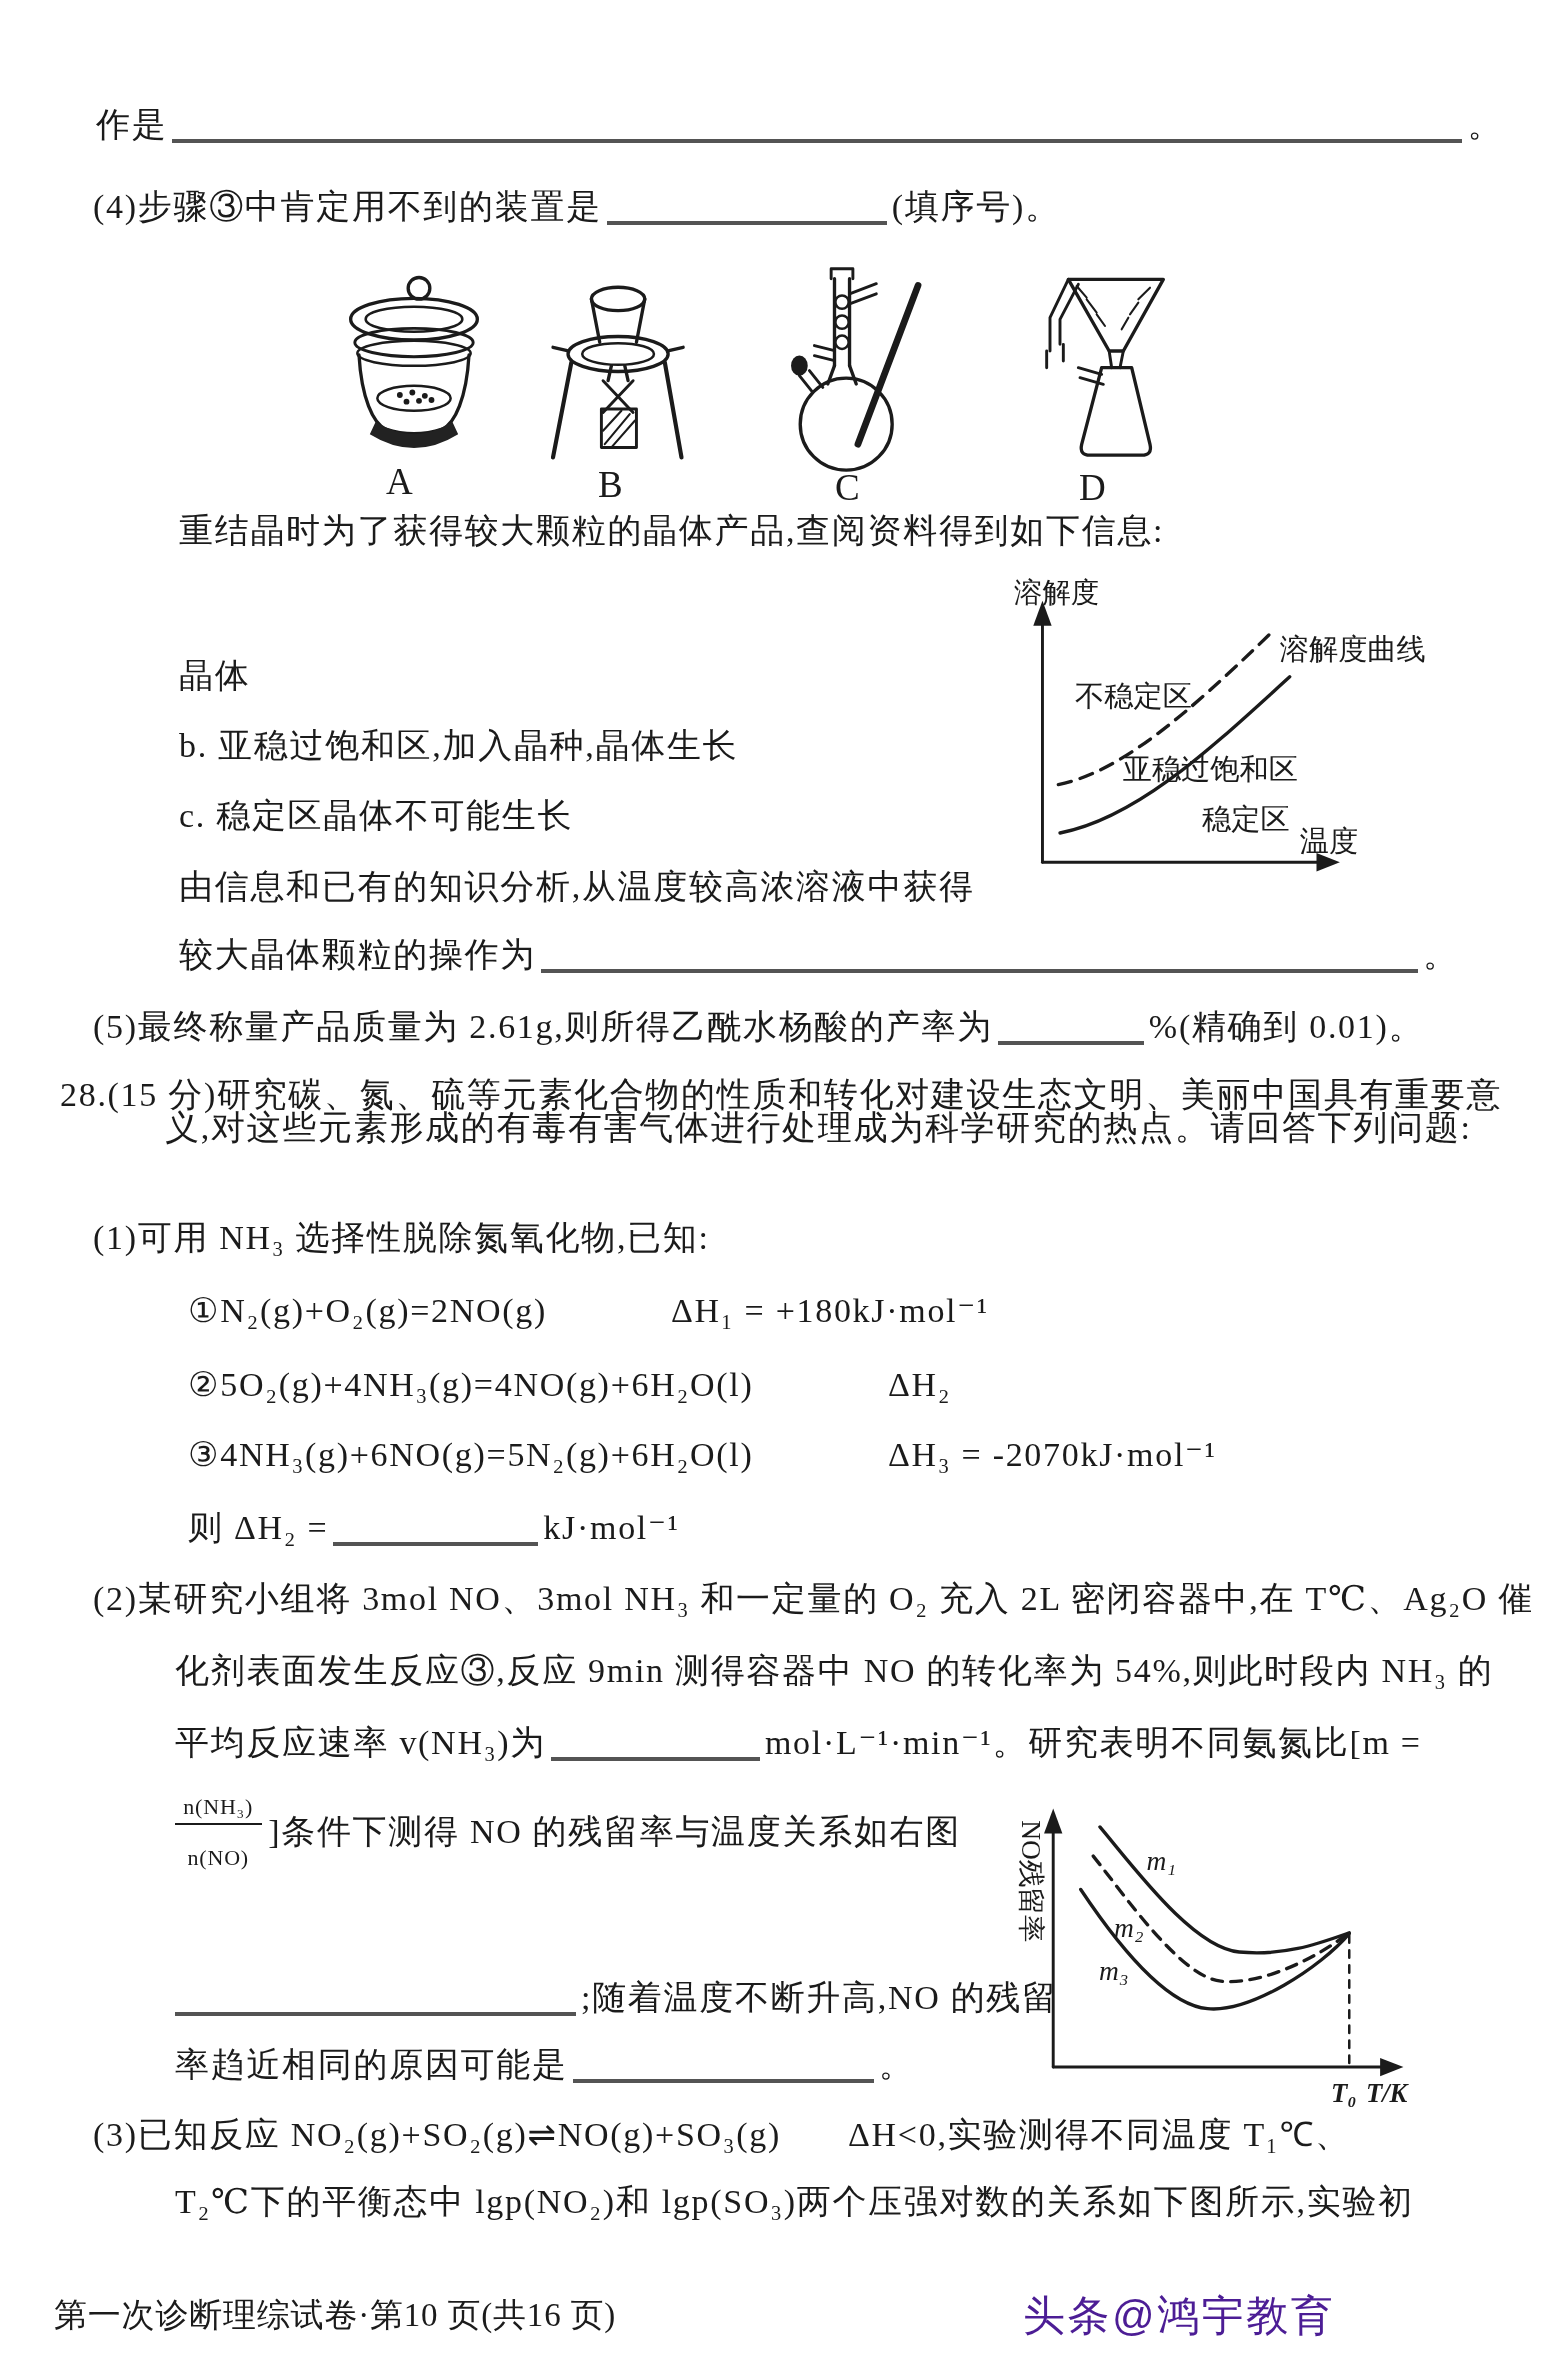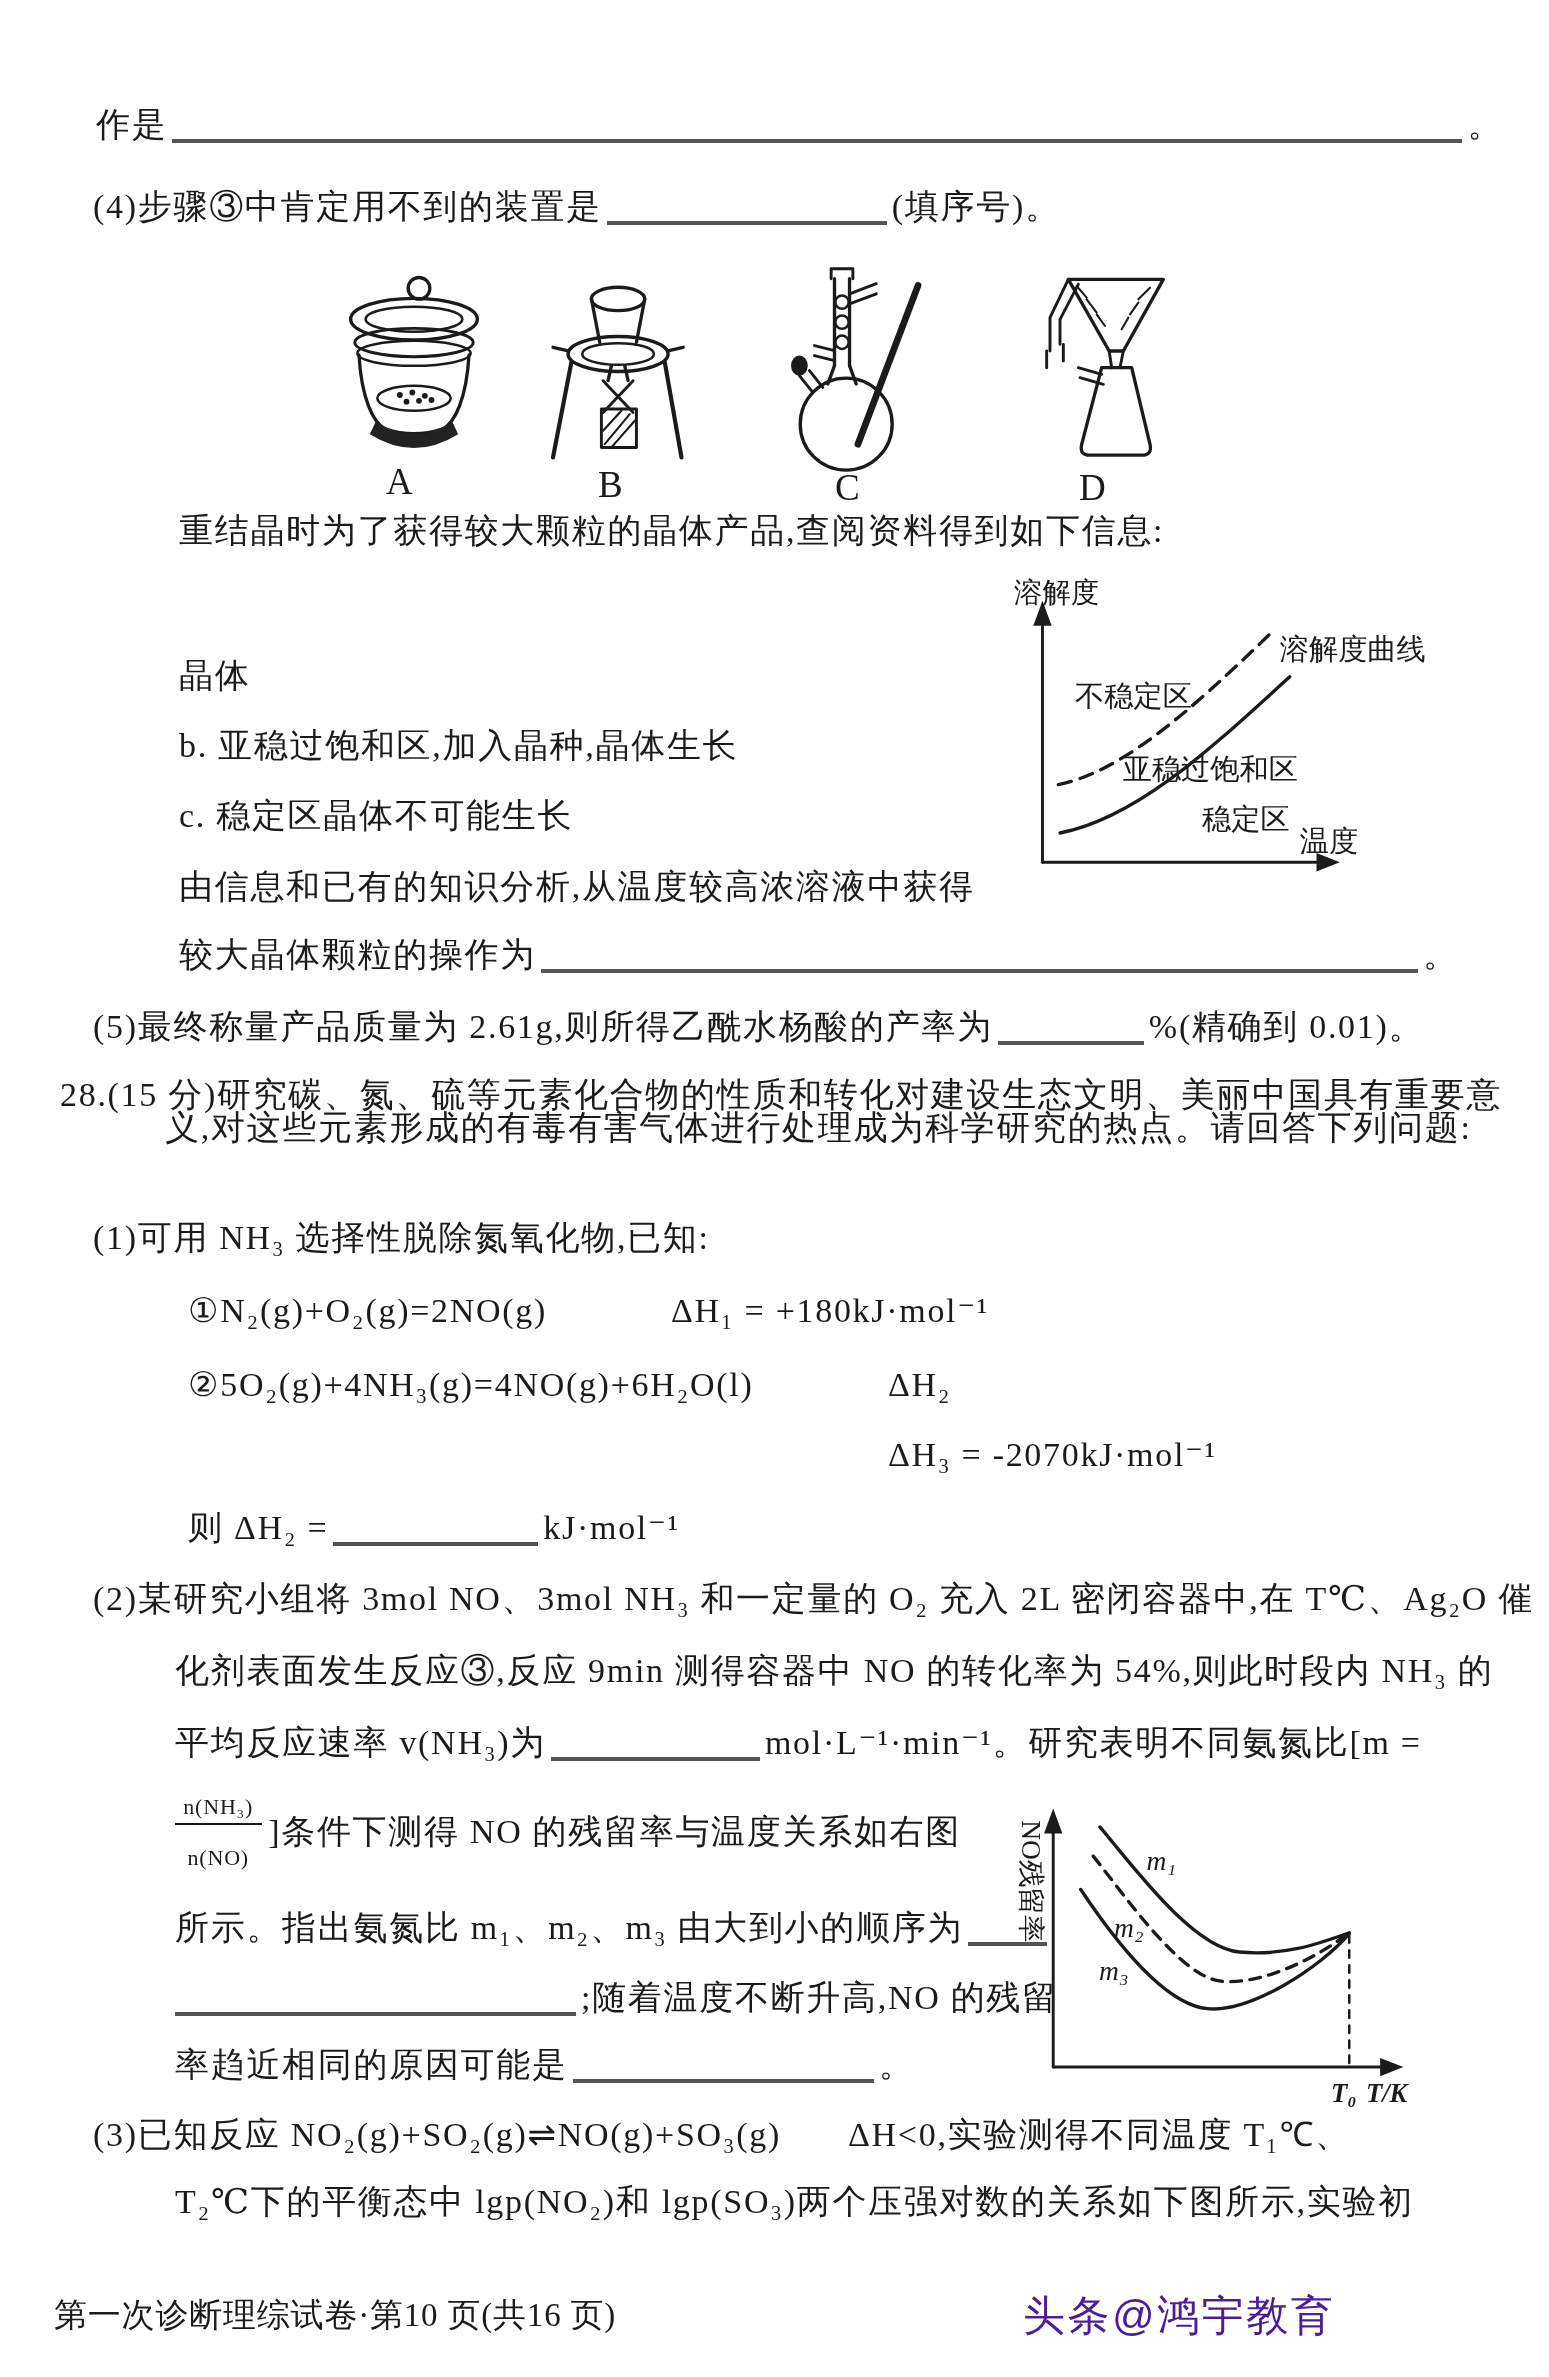--- a/index.html
+++ b/index.html
@@ -134,43 +134,40 @@
   <div class="line" style="left:165px; top:1108px;"><span>义,对这些元素形成的有毒有害气体进行处理成为科学研究的热点。请回答下列问题:</span></div>
   <div class="line" style="left:93px; top:1218px;"><span>(1)可用 NH₃ 选择性脱除氮氧化物,已知:</span></div>
 
   <div class="line" style="left:188px; top:1291px; width:1252px;">
     <span>①N₂(g)+O₂(g)=2NO(g)</span><span class="abs" style="left:483px;">ΔH₁ = +180kJ·mol⁻¹</span>
   </div>
   <div class="line" style="left:188px; top:1365px; width:1252px;">
     <span>②5O₂(g)+4NH₃(g)=4NO(g)+6H₂O(l)</span><span class="abs" style="left:700px;">ΔH₂</span>
   </div>
   <div class="line" style="left:188px; top:1435px; width:1252px;">
-    <span class="abs" style="left:700px;">ΔH₃ = -2070kJ·mol⁻¹</span>
+    <span>③4NH₃(g)+6NO(g)=5N₂(g)+6H₂O(l)</span><span class="abs" style="left:700px;">ΔH₃ = -2070kJ·mol⁻¹</span>
   </div>
   <div class="line" style="left:188px; top:1508px;">
     <span>则 ΔH₂ =</span><span class="blank" style="width:205px;"></span><span>kJ·mol⁻¹</span>
   </div>
 
   <div class="line" style="left:93px; top:1579px;"><span>(2)某研究小组将 3mol NO、3mol NH₃ 和一定量的 O₂ 充入 2L 密闭容器中,在 T℃、Ag₂O 催</span></div>
   <div class="line" style="left:175px; top:1651px;"><span>化剂表面发生反应③,反应 9min 测得容器中 NO 的转化率为 54%,则此时段内 NH₃ 的</span></div>
   <div class="line" style="left:175px; top:1723px;">
     <span>平均反应速率 v(NH₃)为</span><span class="blank" style="width:209px;"></span><span>mol·L⁻¹·min⁻¹。研究表明不同氨氮比[m =</span>
   </div>
 
   <div class="line fracline" style="left:175px; top:1786px; height:92px;">
     <span class="frac">
       <span class="num">n(NH₃)</span>
       <span class="den">n(NO)</span>
     </span>
     <span>]条件下测得 NO 的残留率与温度关系如右图</span>
   </div>
 
-  <div class="line" style="left:175px; top:1908px;">
-    <span>所示。指出氨氮比 m₁、m₂、m₃ 由大到小的顺序为</span><span class="blank" style="width:79px;"></span>
-  </div>
   <div class="line" style="left:175px; top:1978px;">
     <span class="blank" style="width:401px; margin-left:0;"></span><span>;随着温度不断升高,NO 的残留</span>
   </div>
   <div class="line" style="left:175px; top:2045px;">
     <span>率趋近相同的原因可能是</span><span class="blank" style="width:301px;"></span><span>。</span>
   </div>
 
   <svg style="left:989px; top:1785px;font-size:41px" width="467" height="334" viewBox="0 0 560 400">
     <text font-size="33" transform="translate(40,42) rotate(90)">NO残留率</text>
     <line class="sketch" x1="77" y1="338" x2="77" y2="48" stroke-width="3.5"></line>

